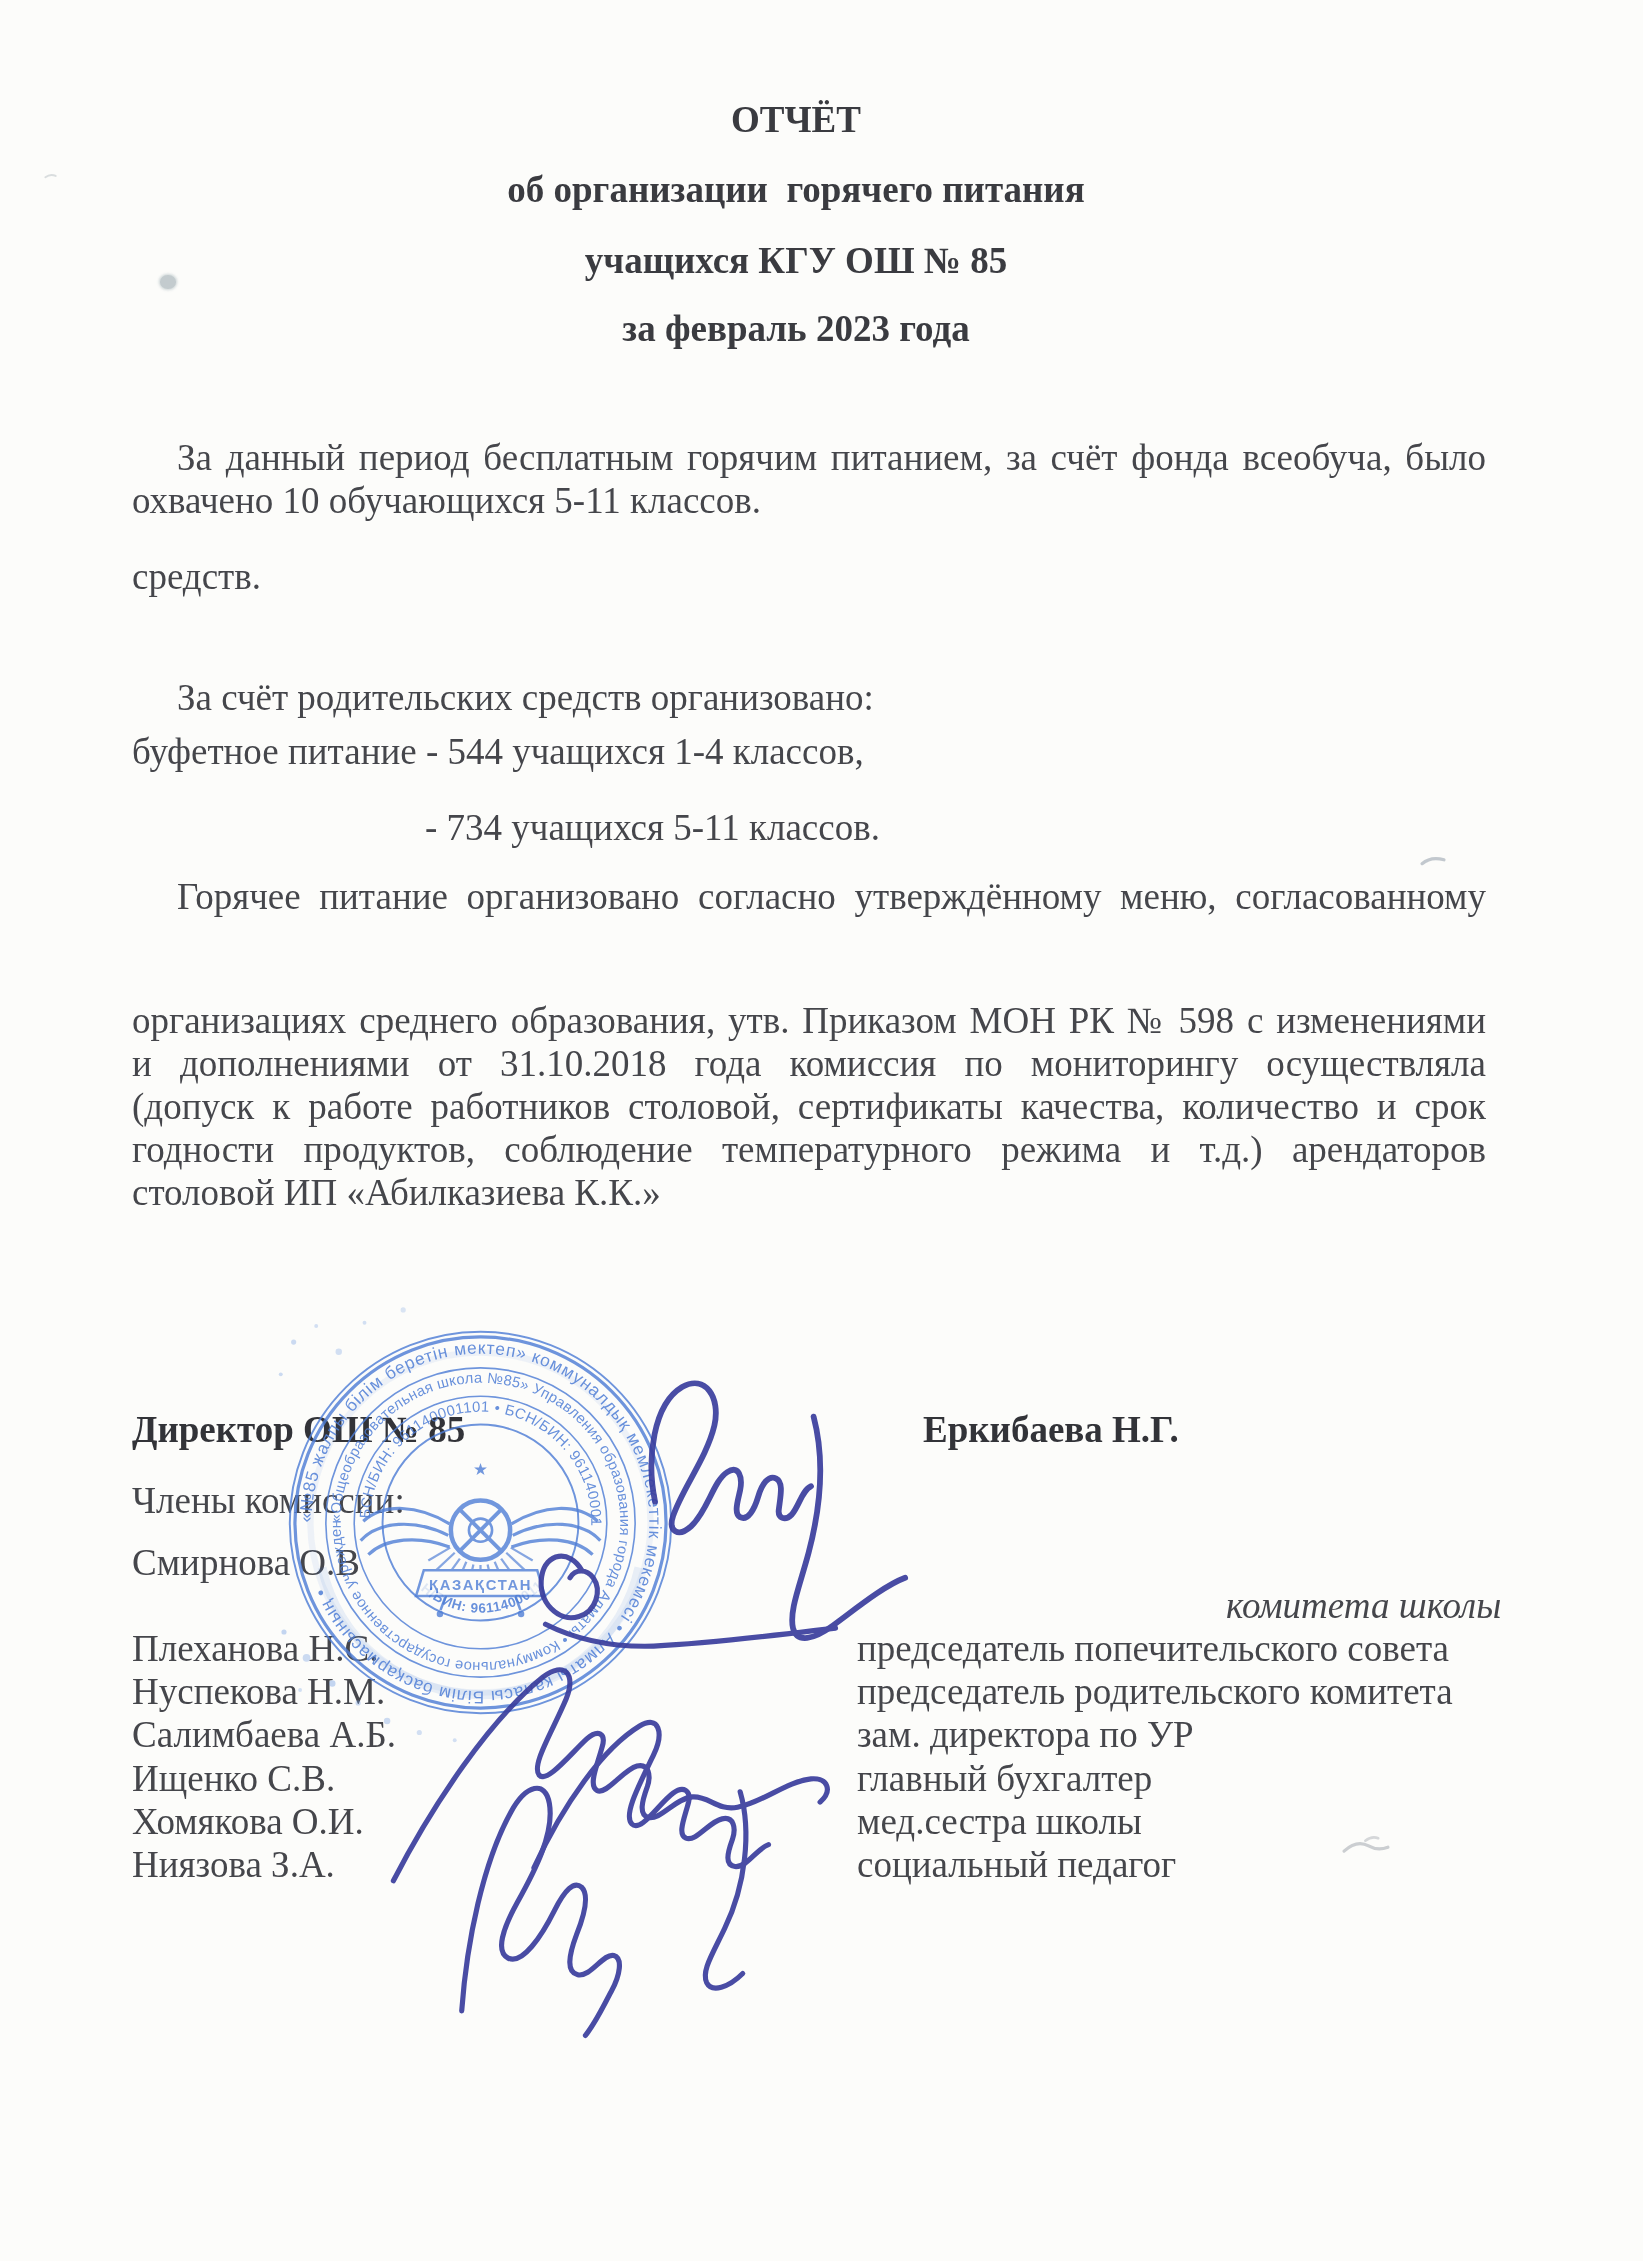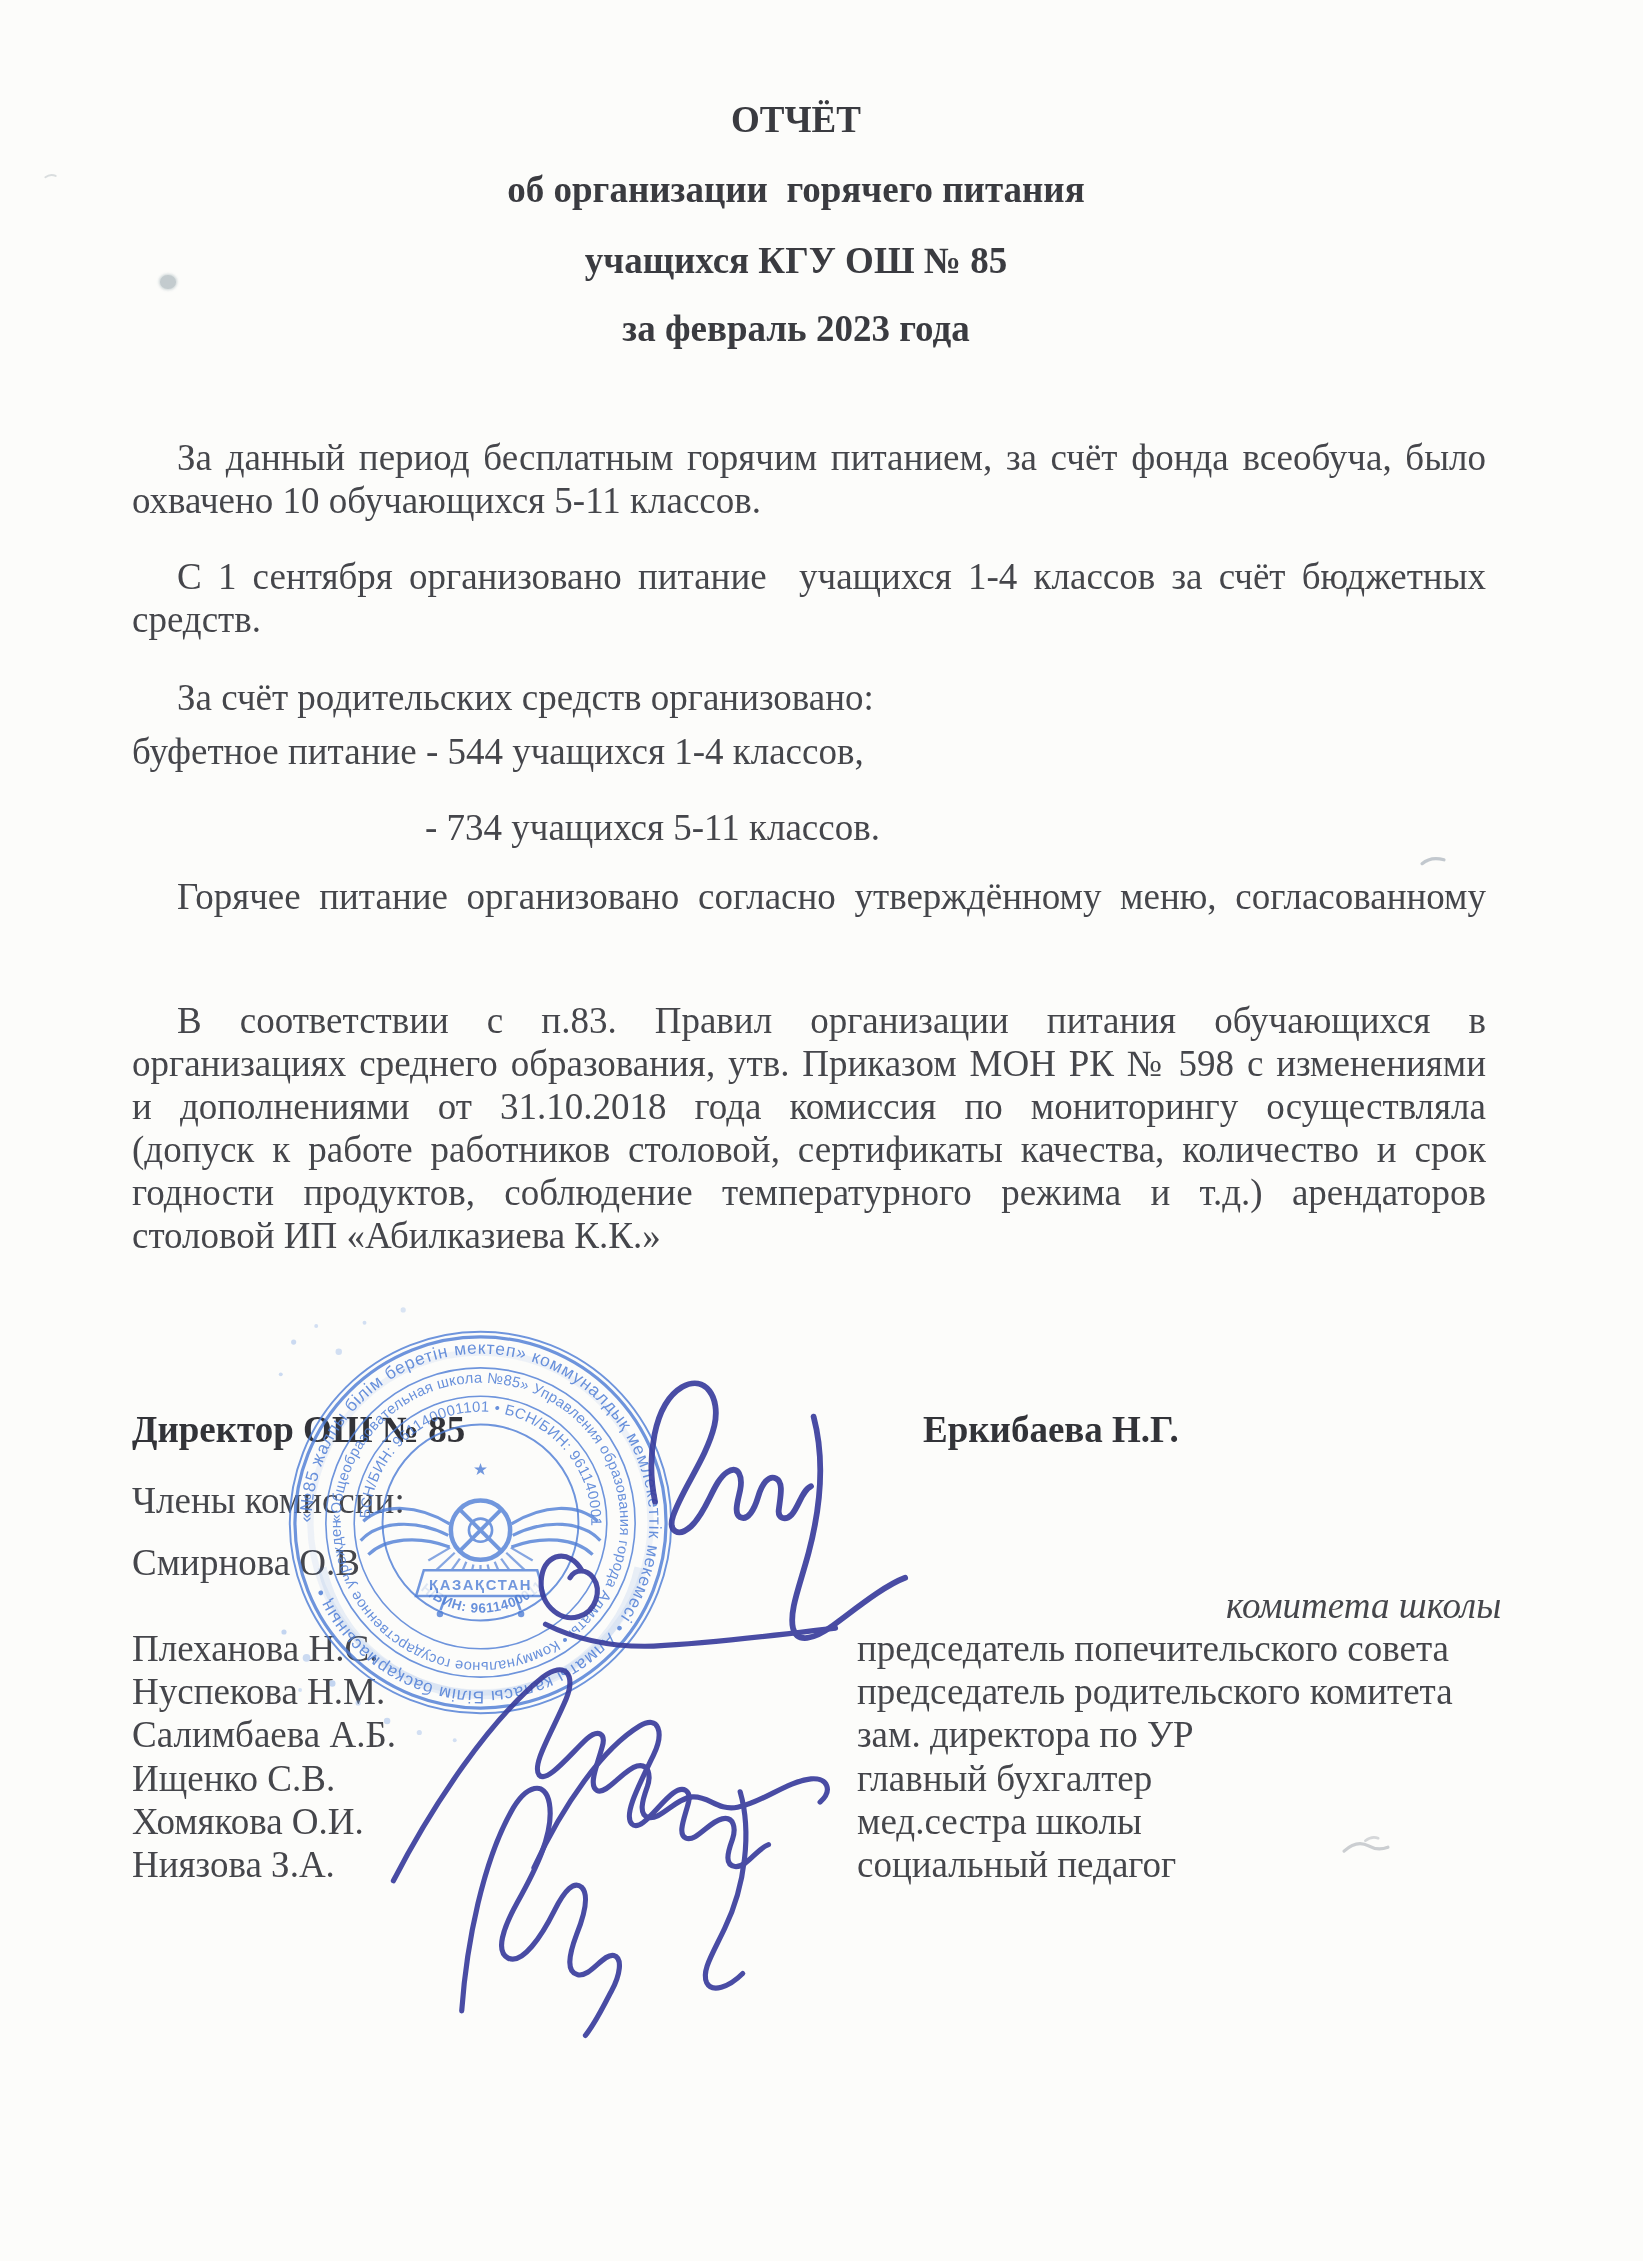--- a/index.html
+++ b/index.html
@@ -50,42 +50,40 @@
   <div class="title-line" style="top:238px">учащихся КГУ ОШ № 85</div>
   <div class="title-line" style="top:306px">за февраль 2023 года</div>
 </div>
 
 <div class="para" style="top:436px">
   <div class="bline ind">За данный период бесплатным горячим питанием, за счёт фонда всеобуча, было</div>
   <div class="bline lastline">охвачено 10 обучающихся 5-11 классов.</div>
 </div>
 
 <div class="para" style="top:555px">
-  <div class="bline ind">С 1 сентября организовано питание  учащихся 1-4 классов за счёт бюджетных</div>
   <div class="bline lastline">средств.</div>
 </div>
 
 <div class="para" style="top:676px">
   <div class="bline single ind">За счёт родительских средств организовано:</div>
 </div>
 
 <div class="para" style="top:730px">
   <div class="bline single">буфетное питание - 544 учащихся 1-4 классов,</div>
 </div>
 
 <div class="para" style="top:806px">
   <div class="bline single hang">- 734 учащихся 5-11 классов.</div>
 </div>
 
 <div class="para" style="top:875px">
   <div class="bline ind">Горячее питание организовано согласно утверждённому меню, согласованному</div>
 </div>
 
 <div class="para" style="top:999px">
-  <div class="bline ind">В соответствии с п.83. Правил организации питания обучающихся в</div>
   <div class="bline">организациях среднего образования, утв. Приказом МОН РК № 598 с изменениями</div>
   <div class="bline">и дополнениями от 31.10.2018 года комиссия по мониторингу осуществляла</div>
   <div class="bline">(допуск к работе работников столовой, сертификаты качества, количество и срок</div>
   <div class="bline">годности продуктов, соблюдение температурного режима и т.д.) арендаторов</div>
   <div class="bline lastline">столовой ИП «Абилказиева К.К.»</div>
 </div>
 
 <div class="sigrow" style="top:1408px">
   <span class="name boldline">Директор ОШ № 85</span>
   <span class="role boldline" style="left:791px;">Еркибаева Н.Г.</span>

